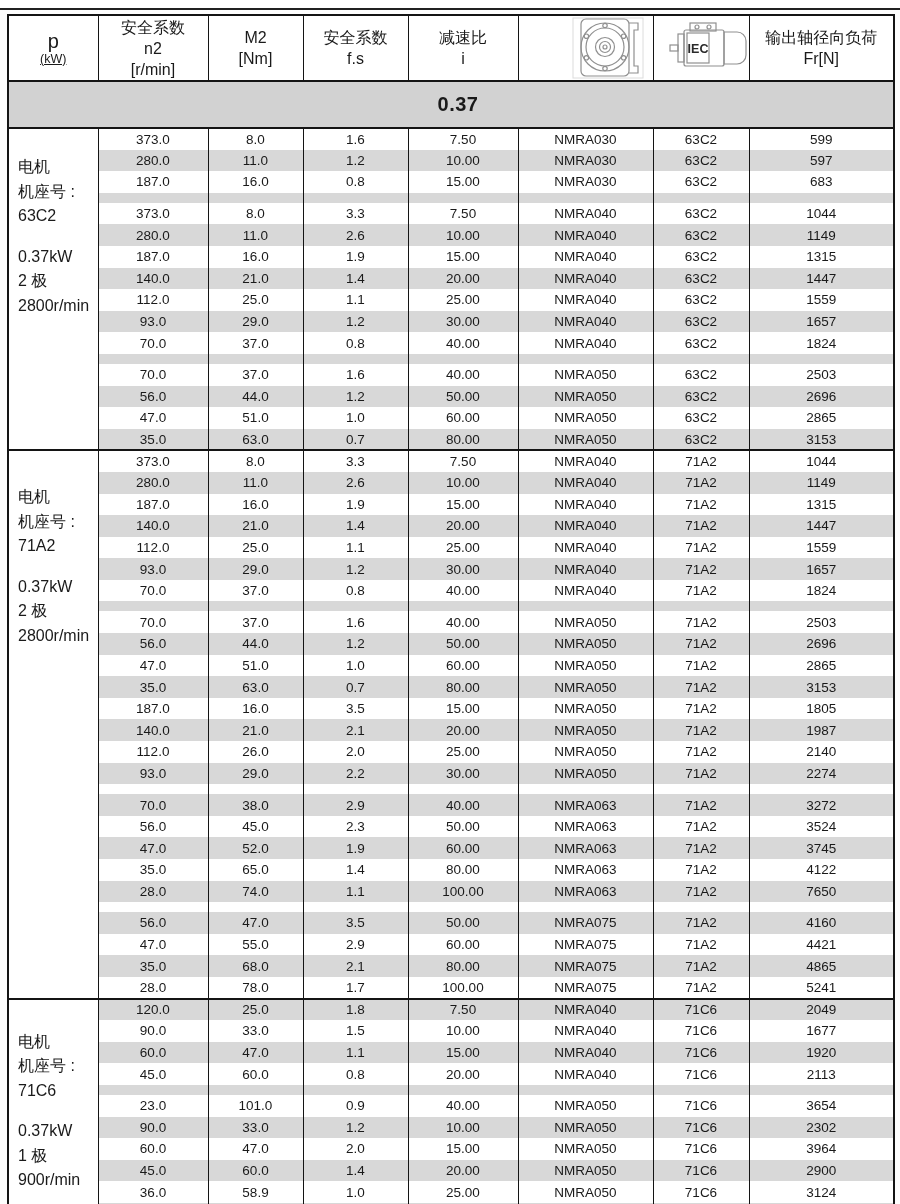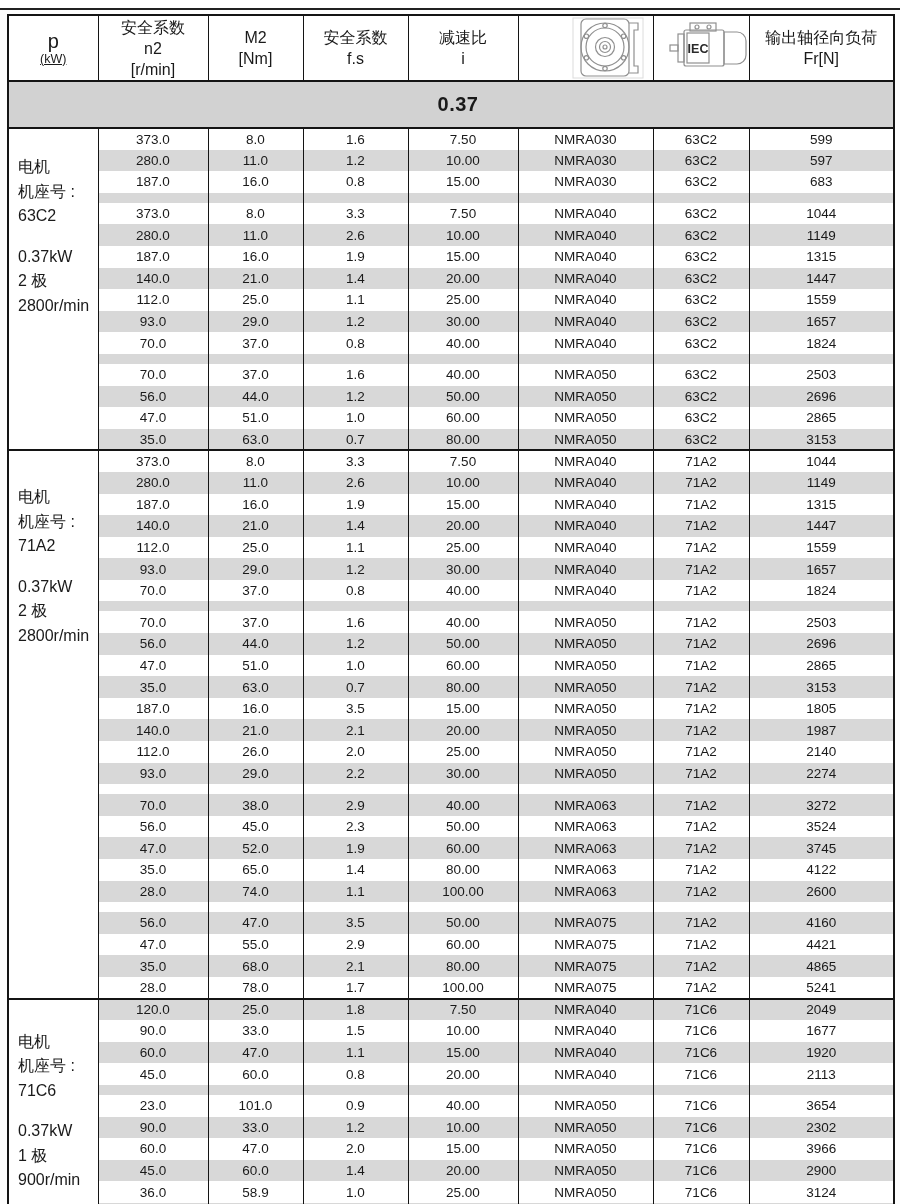--- a/index.html
+++ b/index.html
@@ -487,21 +487,21 @@
           <td>71A2</td>
           <td>4122</td>
         </tr>
         <tr class="g">
           <td>28.0</td>
           <td>74.0</td>
           <td>1.1</td>
           <td>100.00</td>
           <td>NMRA063</td>
           <td>71A2</td>
-          <td>2600</td>
+          <td>7650</td>
         </tr>
         <tr class="sep">
           <td></td>
           <td></td>
           <td></td>
           <td></td>
           <td></td>
           <td></td>
           <td></td>
         </tr>
@@ -616,21 +616,21 @@
           <td>71C6</td>
           <td>2302</td>
         </tr>
         <tr>
           <td>60.0</td>
           <td>47.0</td>
           <td>2.0</td>
           <td>15.00</td>
           <td>NMRA050</td>
           <td>71C6</td>
-          <td>3966</td>
+          <td>3964</td>
         </tr>
         <tr class="g">
           <td>45.0</td>
           <td>60.0</td>
           <td>1.4</td>
           <td>20.00</td>
           <td>NMRA050</td>
           <td>71C6</td>
           <td>2900</td>
         </tr>

